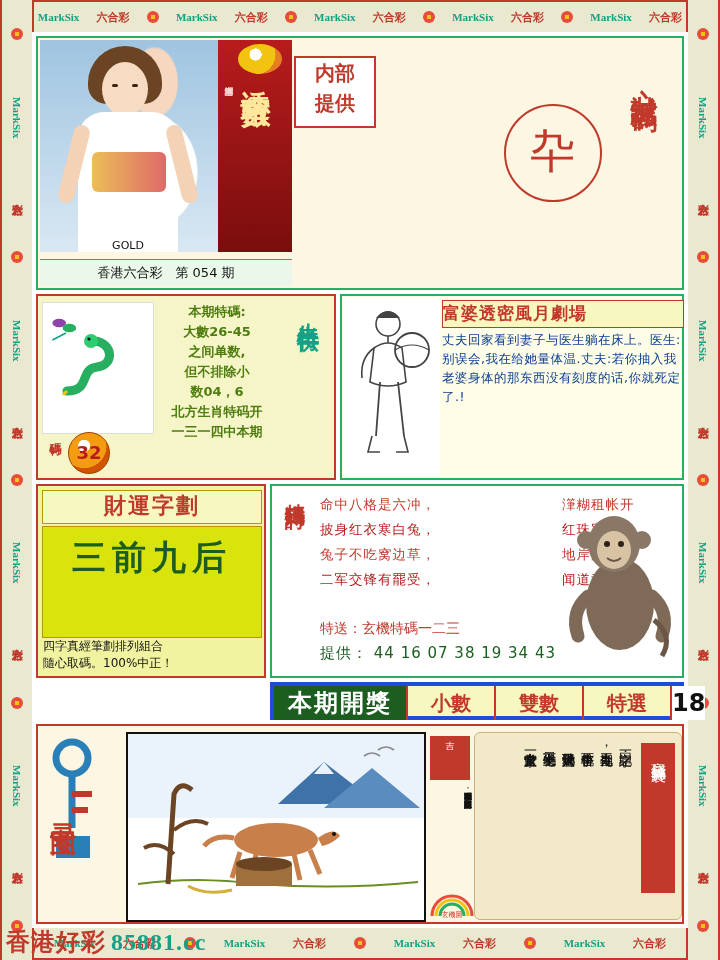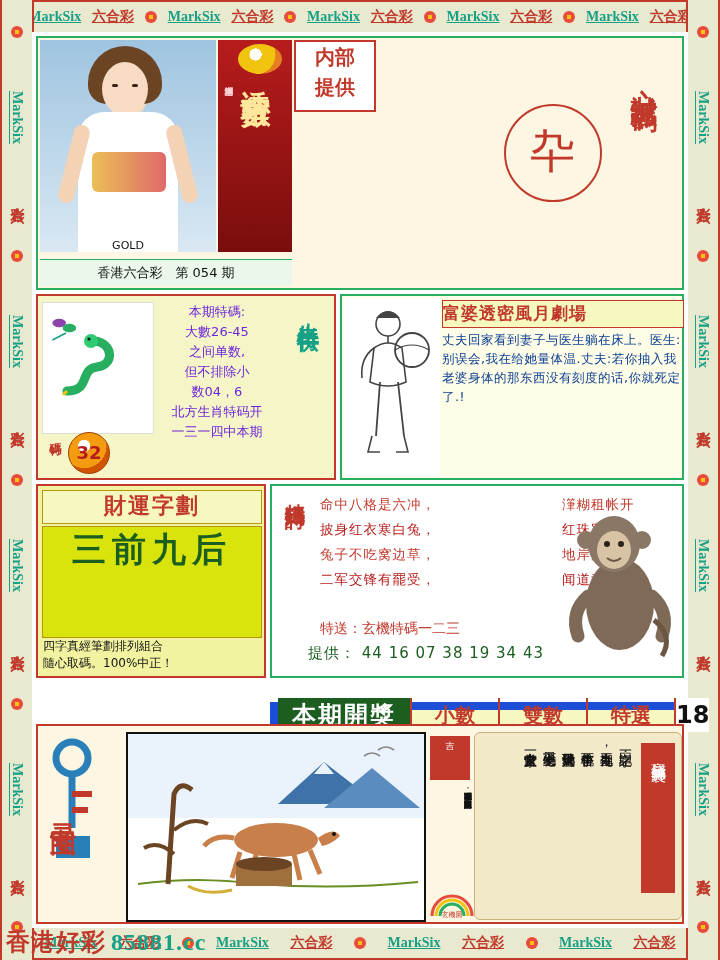--- a/index.html
+++ b/index.html
@@ -27,42 +27,41 @@
   .border-left,.border-right{
     position:absolute;top:0;width:30px;height:960px;
     background:#e8e9cf;
     display:flex;flex-direction:column;align-items:center;justify-content:space-around;
     overflow:hidden;
     border-left:2px solid #c0392b;border-right:2px solid #c0392b;
   }
   .border-left{left:0}
   .border-right{right:0}
   .bmark{
-    font-size:14px;font-weight:bold;color:#16a085;white-space:nowrap;
+    font-size:11px;font-weight:bold;color:#16a085;white-space:nowrap;
     font-family:"Liberation Serif",serif;
-    text-decoration:underline;
   }
   .bmark.red{color:#c0392b}
   .bmark.v{writing-mode:vertical-rl;text-orientation:mixed;}
   .flower{
     width:12px;height:12px;border-radius:50%;
     background:radial-gradient(circle at 50% 50%,#f1c40f 0 30%,#e74c3c 30% 100%);
     flex:none;
   }
   
   .content{
     position:absolute;left:32px;top:32px;width:656px;height:896px;
     background:#fff;
   }
   .panel{position:absolute;box-sizing:border-box;}
 
   
   #topblock{left:4px;top:4px;width:648px;height:254px;border:2px solid #27ae60;background:#fdf6e3;}
   #model{position:absolute;left:2px;top:2px;width:176px;height:212px;
-    background:linear-gradient(#8ab4d8,#cfe3f1);overflow:hidden;}
+    background:linear-gradient(#8ab4d8,#cfe3f1);overflow:hidden;padding-left:44px;}
   .model-photo{position:absolute;inset:0;
     background:
       radial-gradient(ellipse at 52% 20%, #f6d7bf 0 14%, rgba(0,0,0,0) 15%),
       radial-gradient(ellipse at 50% 62%, #ffffff 0 30%, rgba(0,0,0,0) 31%),
       linear-gradient(#9fc4e0,#d9e8f3);
   }
   .m-hair{position:absolute;left:48px;top:6px;width:74px;height:58px;border-radius:40px 40px 20px 20px;background:#6b4423;}
   .m-face{position:absolute;left:62px;top:22px;width:46px;height:54px;border-radius:50%;background:#f7dcc3;}
   .m-eye{position:absolute;width:6px;height:3px;background:#3b2314;border-radius:2px;}
   .m-body{position:absolute;left:38px;top:72px;width:100px;height:140px;background:#fff;border-radius:26px 26px 0 0;}
@@ -71,21 +70,21 @@
      background:linear-gradient(90deg,#e8b33a,#d94f4f);border-radius:6px;opacity:.85;}
   .m-caption{position:absolute;bottom:0;left:0;width:176px;text-align:center;font-size:11px;color:#111;}
   #toumi{position:absolute;left:180px;top:2px;width:74px;height:212px;
     background:linear-gradient(#b71c1c,#7a0d0d);color:#fff;text-align:center;}
   .vtext{writing-mode:vertical-rl;text-orientation:upright;}
   #toumi .big{font-size:30px;font-weight:bold;color:#ffe89b;letter-spacing:4px;margin-top:26px;display:inline-block;}
   #toumi .small{position:absolute;left:4px;top:40px;font-size:9px;color:#ffd7d7;}
   .logo-ball{position:absolute;left:200px;top:6px;width:44px;height:30px;border-radius:50%;
     background:radial-gradient(circle at 40% 35%,#fff 0 18%,#f1c40f 19% 60%,#e67e22 61% 100%);
     font-size:6px;color:#b71c1c;text-align:center;line-height:30px;font-weight:bold;z-index:3;}
-  #innerbox{position:absolute;left:256px;top:2px;width:78px;height:68px;border:2px solid #c0392b;background:#fff;
+  #innerbox{position:absolute;left:256px;top:18px;width:78px;height:68px;border:2px solid #c0392b;background:#fff;
     color:#c0392b;font-weight:bold;font-size:20px;text-align:center;line-height:30px;}
   #midtext{position:absolute;left:256px;top:72px;width:250px;}
   #midtext .l1,#midtext .l2{font-size:24px;font-weight:bold;color:#c0392b;letter-spacing:2px;}
   #midtext .row{font-size:15px;color:#111;margin-top:8px;letter-spacing:1px;}
   #midtext .row b{font-weight:normal;}
   #charbox{position:absolute;left:466px;top:66px;width:94px;height:94px;border:2px solid #c0392b;border-radius:50%;
     text-align:center;}
   #charbox span{font-size:46px;color:#c0392b;line-height:92px;font-family:"Liberation Serif",serif;}
   #rightslogan{position:absolute;right:4px;top:30px;width:66px;text-align:center;}
   #rightslogan span{font-size:26px;font-weight:bold;color:#c0392b;letter-spacing:6px;}
@@ -94,49 +93,49 @@
 
   
   #row2a{left:4px;top:262px;width:300px;height:186px;border:2px solid #c0392b;background:#f6f5c8;}
   .snakebox{position:absolute;left:4px;top:6px;width:110px;height:130px;background:#fff;border:1px solid #ddd;}
   .snake{position:absolute;left:18px;top:26px;width:74px;height:70px;}
   .leafbox{position:absolute;left:6px;top:8px;width:34px;height:34px;}
   #tema-label{position:absolute;left:4px;top:126px;width:26px;text-align:center;font-size:12px;color:#c0392b;font-weight:bold;}
   #tema-ball{position:absolute;left:30px;top:136px;width:40px;height:40px;border-radius:50%;
     background:radial-gradient(circle at 38% 32%,#fff 0 16%,#f39c12 17% 60%,#d35400 61% 100%);
     color:#b71c1c;font-weight:bold;font-size:18px;text-align:center;line-height:40px;border:1px solid #a04000;}
-  #row2a .txt{position:absolute;left:118px;top:6px;width:122px;font-size:13px;color:#6d28d9;line-height:20px;text-align:center;}
+  #row2a .txt{position:absolute;left:118px;top:6px;width:122px;font-size:13px;color:#4d7c0f;line-height:20px;text-align:center;font-weight:bold;}
   #shengxiao{position:absolute;right:4px;top:6px;width:44px;height:172px;background:#f6f5c8;text-align:center;}
   #shengxiao span{font-size:22px;font-weight:bold;color:#16a085;letter-spacing:3px;}
 
   #row2b{left:308px;top:262px;width:344px;height:186px;border:2px solid #27ae60;background:#fdfde8;}
   #lady{position:absolute;left:2px;top:2px;width:96px;height:178px;background:#fff;}
   #drama-title{position:absolute;left:100px;top:4px;width:240px;height:26px;background:#f7f7c0;border:1px solid #c0392b;}
   #drama-title span{display:block;text-align:left;font-size:17px;font-weight:bold;color:#c0392b;line-height:24px;letter-spacing:1px;}
   #drama-body{position:absolute;left:100px;top:34px;width:240px;font-size:12.5px;color:#0b3d91;line-height:19px;letter-spacing:.5px;}
 
   
   #row3a{left:4px;top:452px;width:230px;height:194px;border:2px solid #c0392b;background:#f2f3a0;}
   #caiyun-title{position:absolute;left:4px;top:4px;width:218px;height:32px;background:#f7f7c0;border:1px solid #b7950b;}
   #caiyun-title span{display:block;text-align:center;font-size:22px;font-weight:bold;color:#c0392b;line-height:30px;letter-spacing:2px;}
   #caiyun-mid{position:absolute;left:4px;top:40px;width:218px;height:110px;background:#d8e40b;border:1px solid #b7950b;}
-  #caiyun-mid span{display:block;text-align:center;font-size:34px;font-weight:bold;color:#1b5e20;line-height:36px;letter-spacing:6px;padding-top:4px;}
+  #caiyun-mid span{display:block;text-align:center;font-size:34px;font-weight:bold;color:#1b5e20;line-height:36px;letter-spacing:6px;padding-top:12px;}
   #caiyun-foot{position:absolute;left:5px;bottom:4px;width:218px;font-size:12px;color:#111;text-align:left;line-height:17px;}
 
   #row3b{left:238px;top:452px;width:414px;height:194px;border:2px solid #27ae60;background:#fff;}
   #poem-label{position:absolute;left:2px;top:2px;width:44px;height:186px;text-align:center;}
   #poem-label span{font-size:20px;font-weight:bold;color:#c0392b;letter-spacing:2px;}
   #poem-lines{position:absolute;left:48px;top:6px;width:240px;font-size:13.5px;color:#c0392b;line-height:25px;letter-spacing:1px;}
   #poem-lines div:nth-child(even){color:#b71c1c;}
   #special-send{position:absolute;left:48px;top:134px;width:300px;font-size:14px;color:#c0392b;}
-  #supply-nums{position:absolute;left:36px;top:158px;width:330px;font-size:15px;color:#1b5e20;letter-spacing:1px;}
+  #supply-nums{position:absolute;left:48px;top:158px;width:330px;font-size:15px;color:#1b5e20;letter-spacing:1px;}
   #monkey{position:absolute;right:4px;top:14px;width:120px;height:170px;}
 
   
-  #banner{left:238px;top:650px;width:414px;height:38px;border:8px solid #1d4ed8;background:#f7f7c0;display:flex;align-items:flex-end;margin-top:20px;}
+  #banner{left:238px;top:650px;width:414px;height:38px;border:4px solid #1d4ed8;background:#f7f7c0;display:flex;align-items:flex-start;}
   #banner .b1{flex:0 0 132px;background:#1b5e20;color:#fff;font-size:24px;font-weight:bold;text-align:center;line-height:34px;letter-spacing:2px;}
   #banner .b2,#banner .b3,#banner .b4{flex:0 0 86px;border-left:2px solid #c0392b;text-align:center;line-height:34px;font-size:20px;font-weight:bold;color:#c0392b;}
   #banner .b5{flex:1;border-left:2px solid #c0392b;background:#fff;color:#111;font-size:24px;font-weight:bold;text-align:center;line-height:34px;}
 
   
   #row4{left:4px;top:692px;width:648px;height:200px;border:2px solid #c0392b;background:#fdf6e3;}
   #key{position:absolute;left:4px;top:6px;width:82px;height:186px;}
   #xunbao{position:absolute;left:6px;top:74px;width:40px;text-align:center;}
   #xunbao span{font-size:26px;font-weight:bold;color:#c0392b;letter-spacing:4px;}
   #picture{position:absolute;left:88px;top:6px;width:296px;height:186px;border:2px solid #111;background:#fff;overflow:hidden;}

